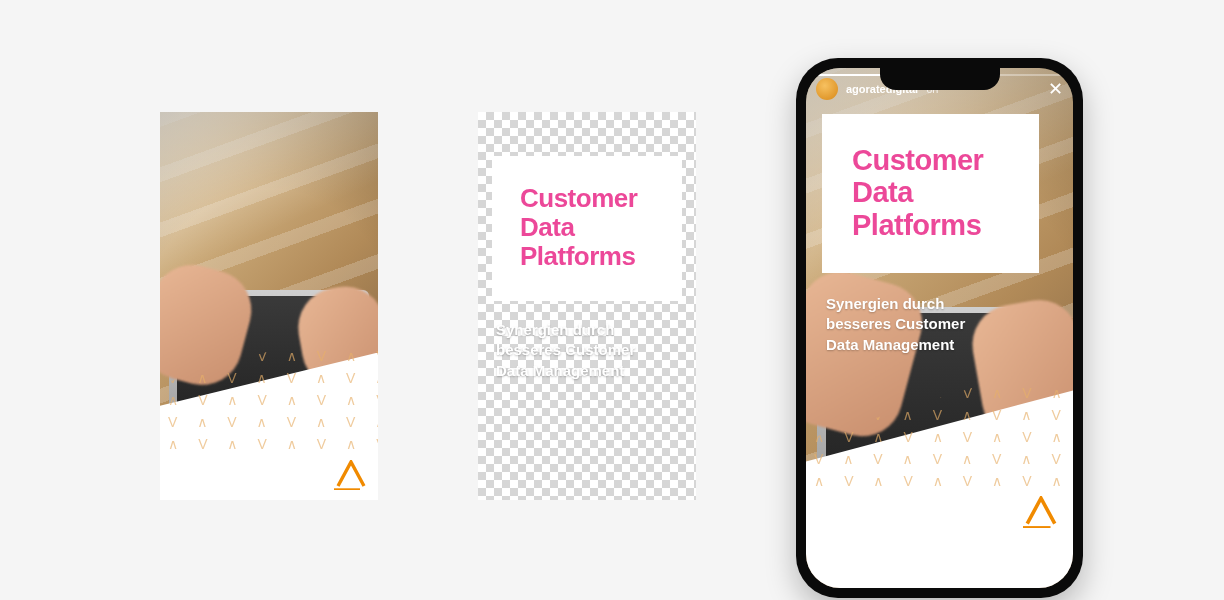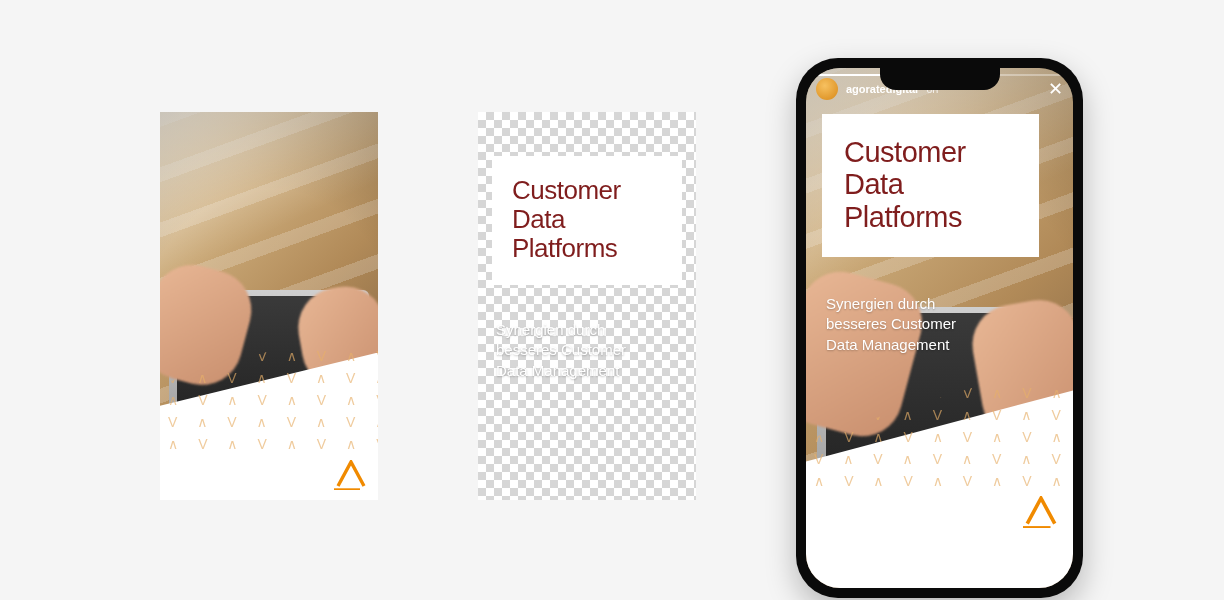--- a/index.html
+++ b/index.html
@@ -39,22 +39,22 @@
   .panel2{position:absolute;left:478px;top:112px;width:218px;height:388px;
     background-color:#fff;
     background-image:
       linear-gradient(45deg,#d6d6d6 25%,transparent 25%),
       linear-gradient(-45deg,#d6d6d6 25%,transparent 25%),
       linear-gradient(45deg,transparent 75%,#d6d6d6 75%),
       linear-gradient(-45deg,transparent 75%,#d6d6d6 75%);
     background-size:16px 16px;
     background-position:0 0,0 8px,8px -8px,-8px 0;}
   .headline-card{position:absolute;left:14px;top:44px;right:14px;background:#fff;padding:16px 16px 18px 16px}
-  .headline-card h1{margin:4px;font-size:26px;line-height:1.12;color:#7f1d1d;font-weight:400;letter-spacing:-.5px}
-  .subhead{position:absolute;left:18px;top:208px;right:18px;color:#fff;font-size:15px;line-height:1.35;font-weight:400;text-shadow:0 1px 2px rgba(0,0,0,.25);white-space:pre-line}
+  .headline-card h1{margin:12px;font-size:26px;line-height:1.12;color:#ec4899;font-weight:700;letter-spacing:-.5px}
+  .subhead{position:absolute;left:18px;top:208px;right:18px;color:#fff;font-size:15px;line-height:1.35;font-weight:700;text-shadow:0 1px 2px rgba(0,0,0,.25);white-space:pre-line}
 
   
   .phone{position:absolute;left:796px;top:58px;width:267px;height:520px;border-radius:42px;background:#0a0a0a;box-shadow:0 12px 30px rgba(0,0,0,.25);padding:10px}
   .phone-inner{position:relative;width:100%;height:100%;border-radius:34px;background:#000;overflow:hidden}
   .notch{position:absolute;top:0;left:50%;transform:translateX(-50%);width:120px;height:22px;background:#0a0a0a;border-radius:0 0 16px 16px;z-index:30}
   .screen{position:absolute;inset:0}
   .screen .bg-photo{border-radius:0}
   
   .story-top{position:absolute;top:10px;left:10px;right:10px;display:flex;align-items:center;gap:8px;z-index:20}
   .story-progress{position:absolute;top:6px;left:10px;right:10px;height:2px;background:rgba(255,255,255,.35);border-radius:2px;z-index:20}

